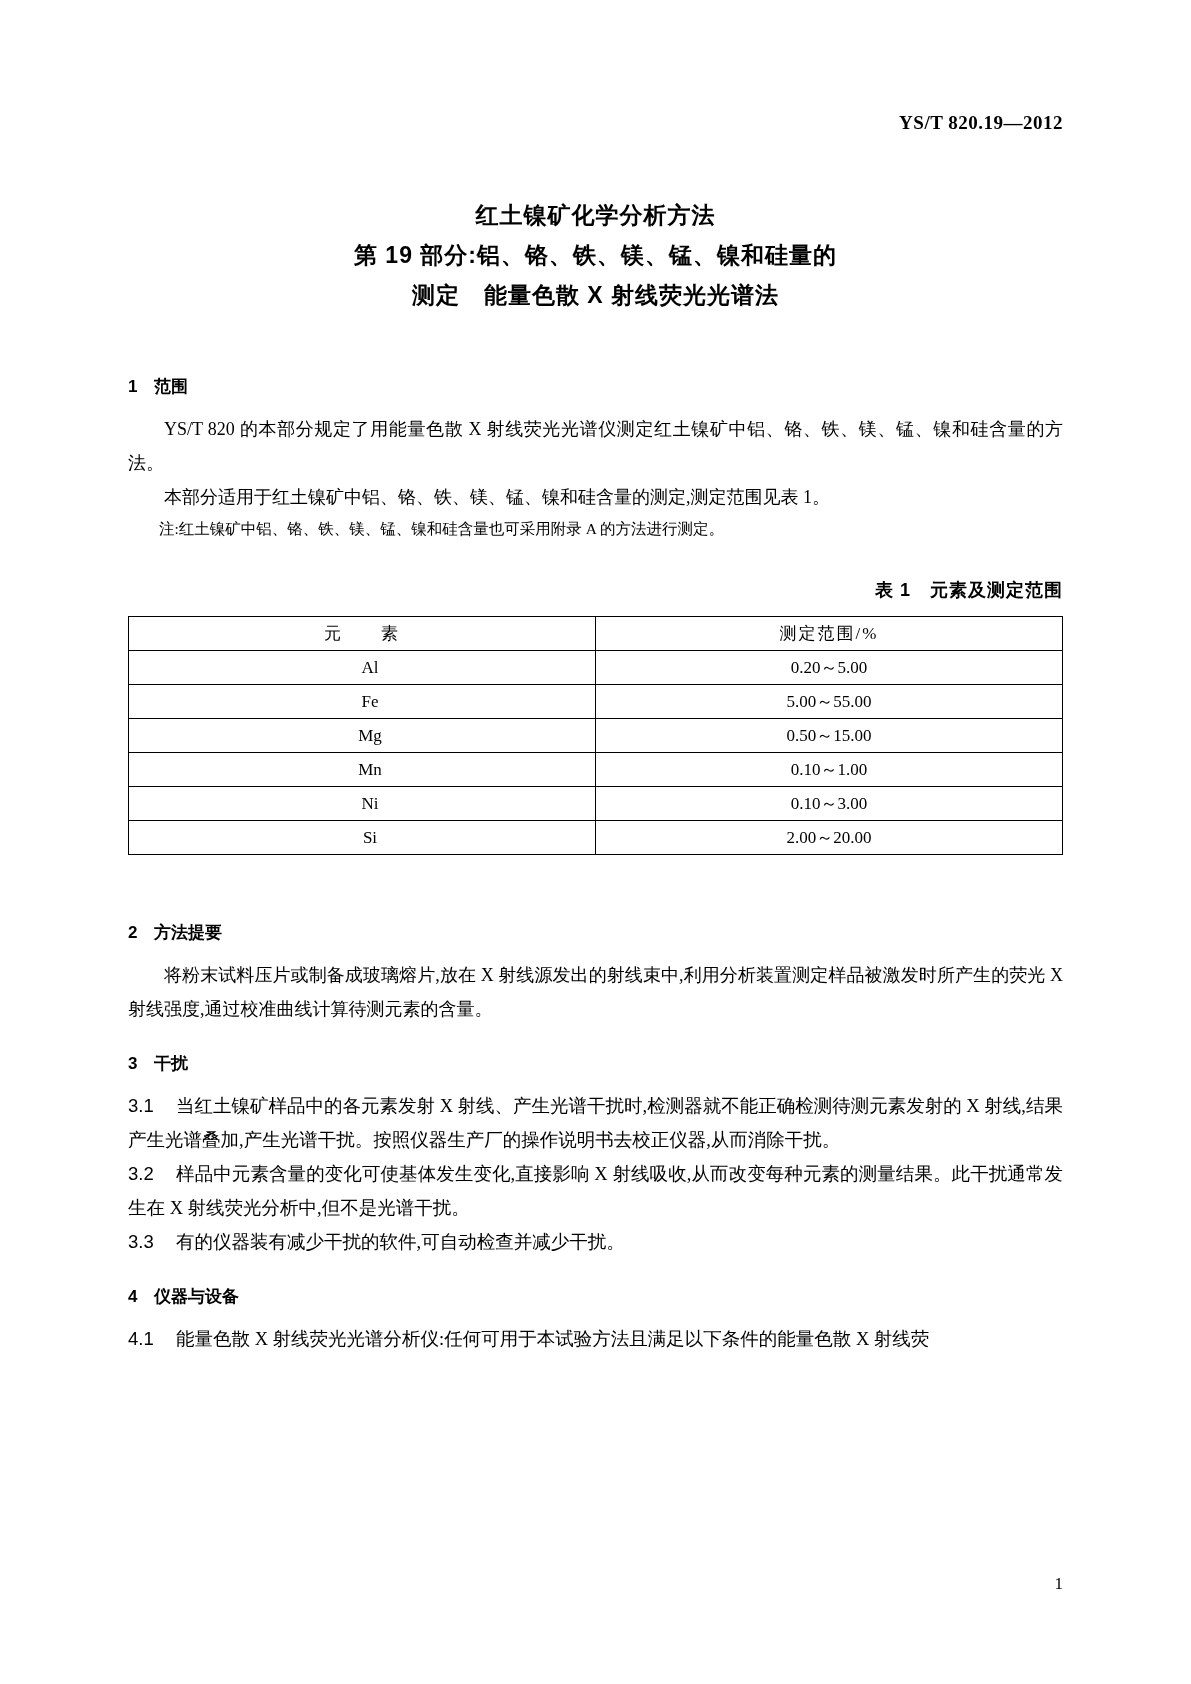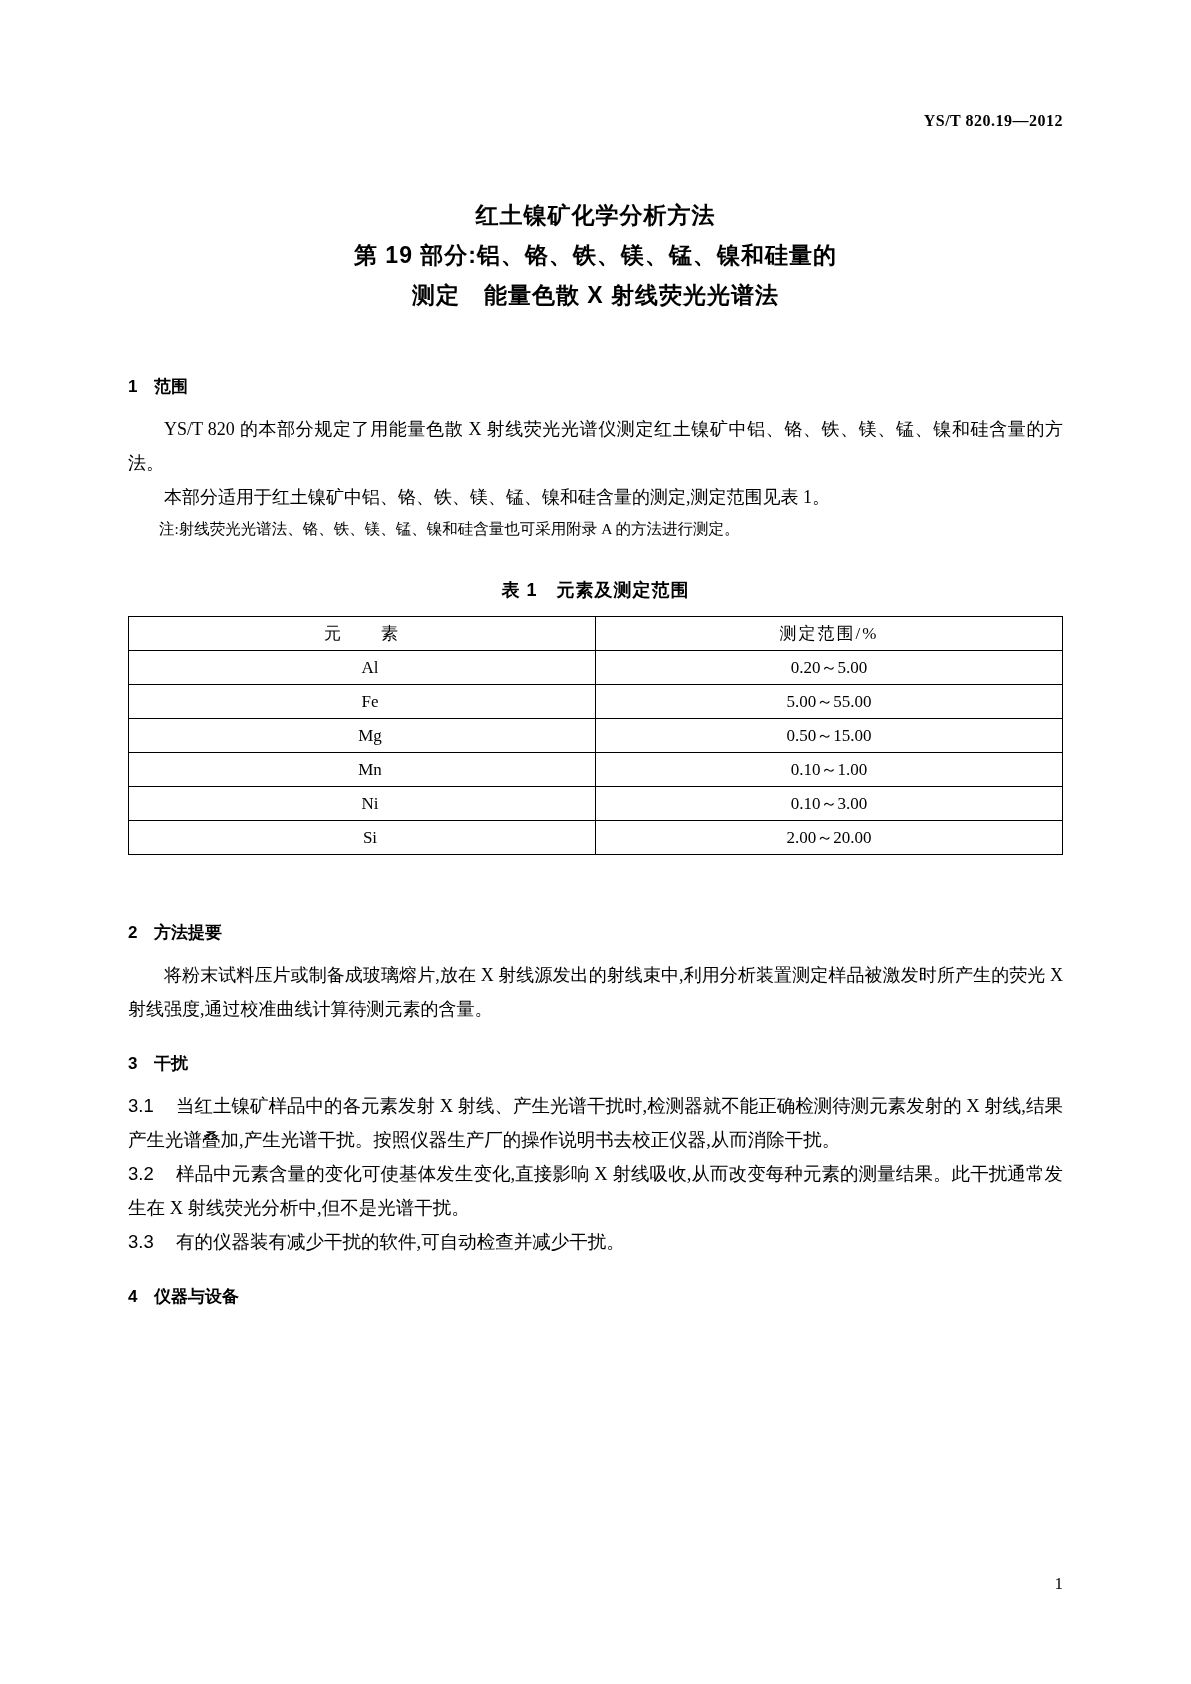--- a/index.html
+++ b/index.html
@@ -19,21 +19,21 @@
     width: 1191px;
     height: 1684px;
     box-sizing: border-box;
     padding: 0;
   }
   .header {
     position: absolute;
     top: 112px;
     right: 128px;
     font-family: "Liberation Serif", serif;
-    font-size: 16px;
+    font-size: 19px;
     font-weight: bold;
     letter-spacing: 0.5px;
   }
   .content {
     position: absolute;
     left: 128px;
     right: 128px;
     top: 195px;
   }
   .title-block {
@@ -79,21 +79,21 @@
     text-justify: inter-ideograph;
     text-indent: 0;
     margin: 0;
   }
   .numbered .lbl {
     font-family: "Liberation Sans", sans-serif;
     display: inline-block;
     min-width: 48px;
   }
   .table-caption {
-    text-align: center;
+    text-align: right;
     font-family: "Liberation Sans", sans-serif;
     font-size: 18px;
     font-weight: bold;
     margin: 34px 0 14px 0;
     letter-spacing: 1px;
   }
   table.elem {
     border-collapse: collapse;
     width: 100%;
     margin: 0 auto;
@@ -135,21 +135,21 @@
       <div class="title-line">红土镍矿化学分析方法</div>
       <div class="title-line">第 19 部分:铝、铬、铁、镁、锰、镍和硅量的</div>
       <div class="title-line">测定　能量色散 X 射线荧光光谱法</div>
     </div>
 
     <div class="sec-head">
       <span class="num">1</span><span>范围</span>
     </div>
     <p class="para">YS/T 820 的本部分规定了用能量色散 X 射线荧光光谱仪测定红土镍矿中铝、铬、铁、镁、锰、镍和硅含量的方法。</p>
     <p class="para">本部分适用于红土镍矿中铝、铬、铁、镁、锰、镍和硅含量的测定,测定范围见表 1。</p>
-    <p class="note">注:射线荧光光谱法、铬、铁、镁、锰、镍和硅含量也可采用附录 A 的方法进行测定。</p>
+    <p class="note">注:红土镍矿中铝、铬、铁、镁、锰、镍和硅含量也可采用附录 A 的方法进行测定。</p>
 
     <div class="table-caption">表 1　元素及测定范围</div>
 
     <table class="elem">
       <thead>
         <tr>
           <th class="col1">元　　素</th>
           <th>测定范围/%</th>
         </tr>
       </thead>
@@ -197,18 +197,21 @@
     <p class="numbered">
       <span class="lbl">3.2</span><span>样品中元素含量的变化可使基体发生变化,直接影响 X 射线吸收,从而改变每种元素的测量结果。此干扰通常发生在 X 射线荧光分析中,但不是光谱干扰。</span>
     </p>
     <p class="numbered">
       <span class="lbl">3.3</span><span>有的仪器装有减少干扰的软件,可自动检查并减少干扰。</span>
     </p>
 
     <div class="sec-head">
       <span class="num">4</span><span>仪器与设备</span>
     </div>
+    <p class="numbered">
+      <span class="lbl">4.1</span><span>能量色散 X 射线荧光光谱分析仪:任何可用于本试验方法且满足以下条件的能量色散 X 射线荧</span>
+    </p>
 
   </div>
 
   <div class="pagenum">1</div>
 
 </div>
 
 </body></html>

